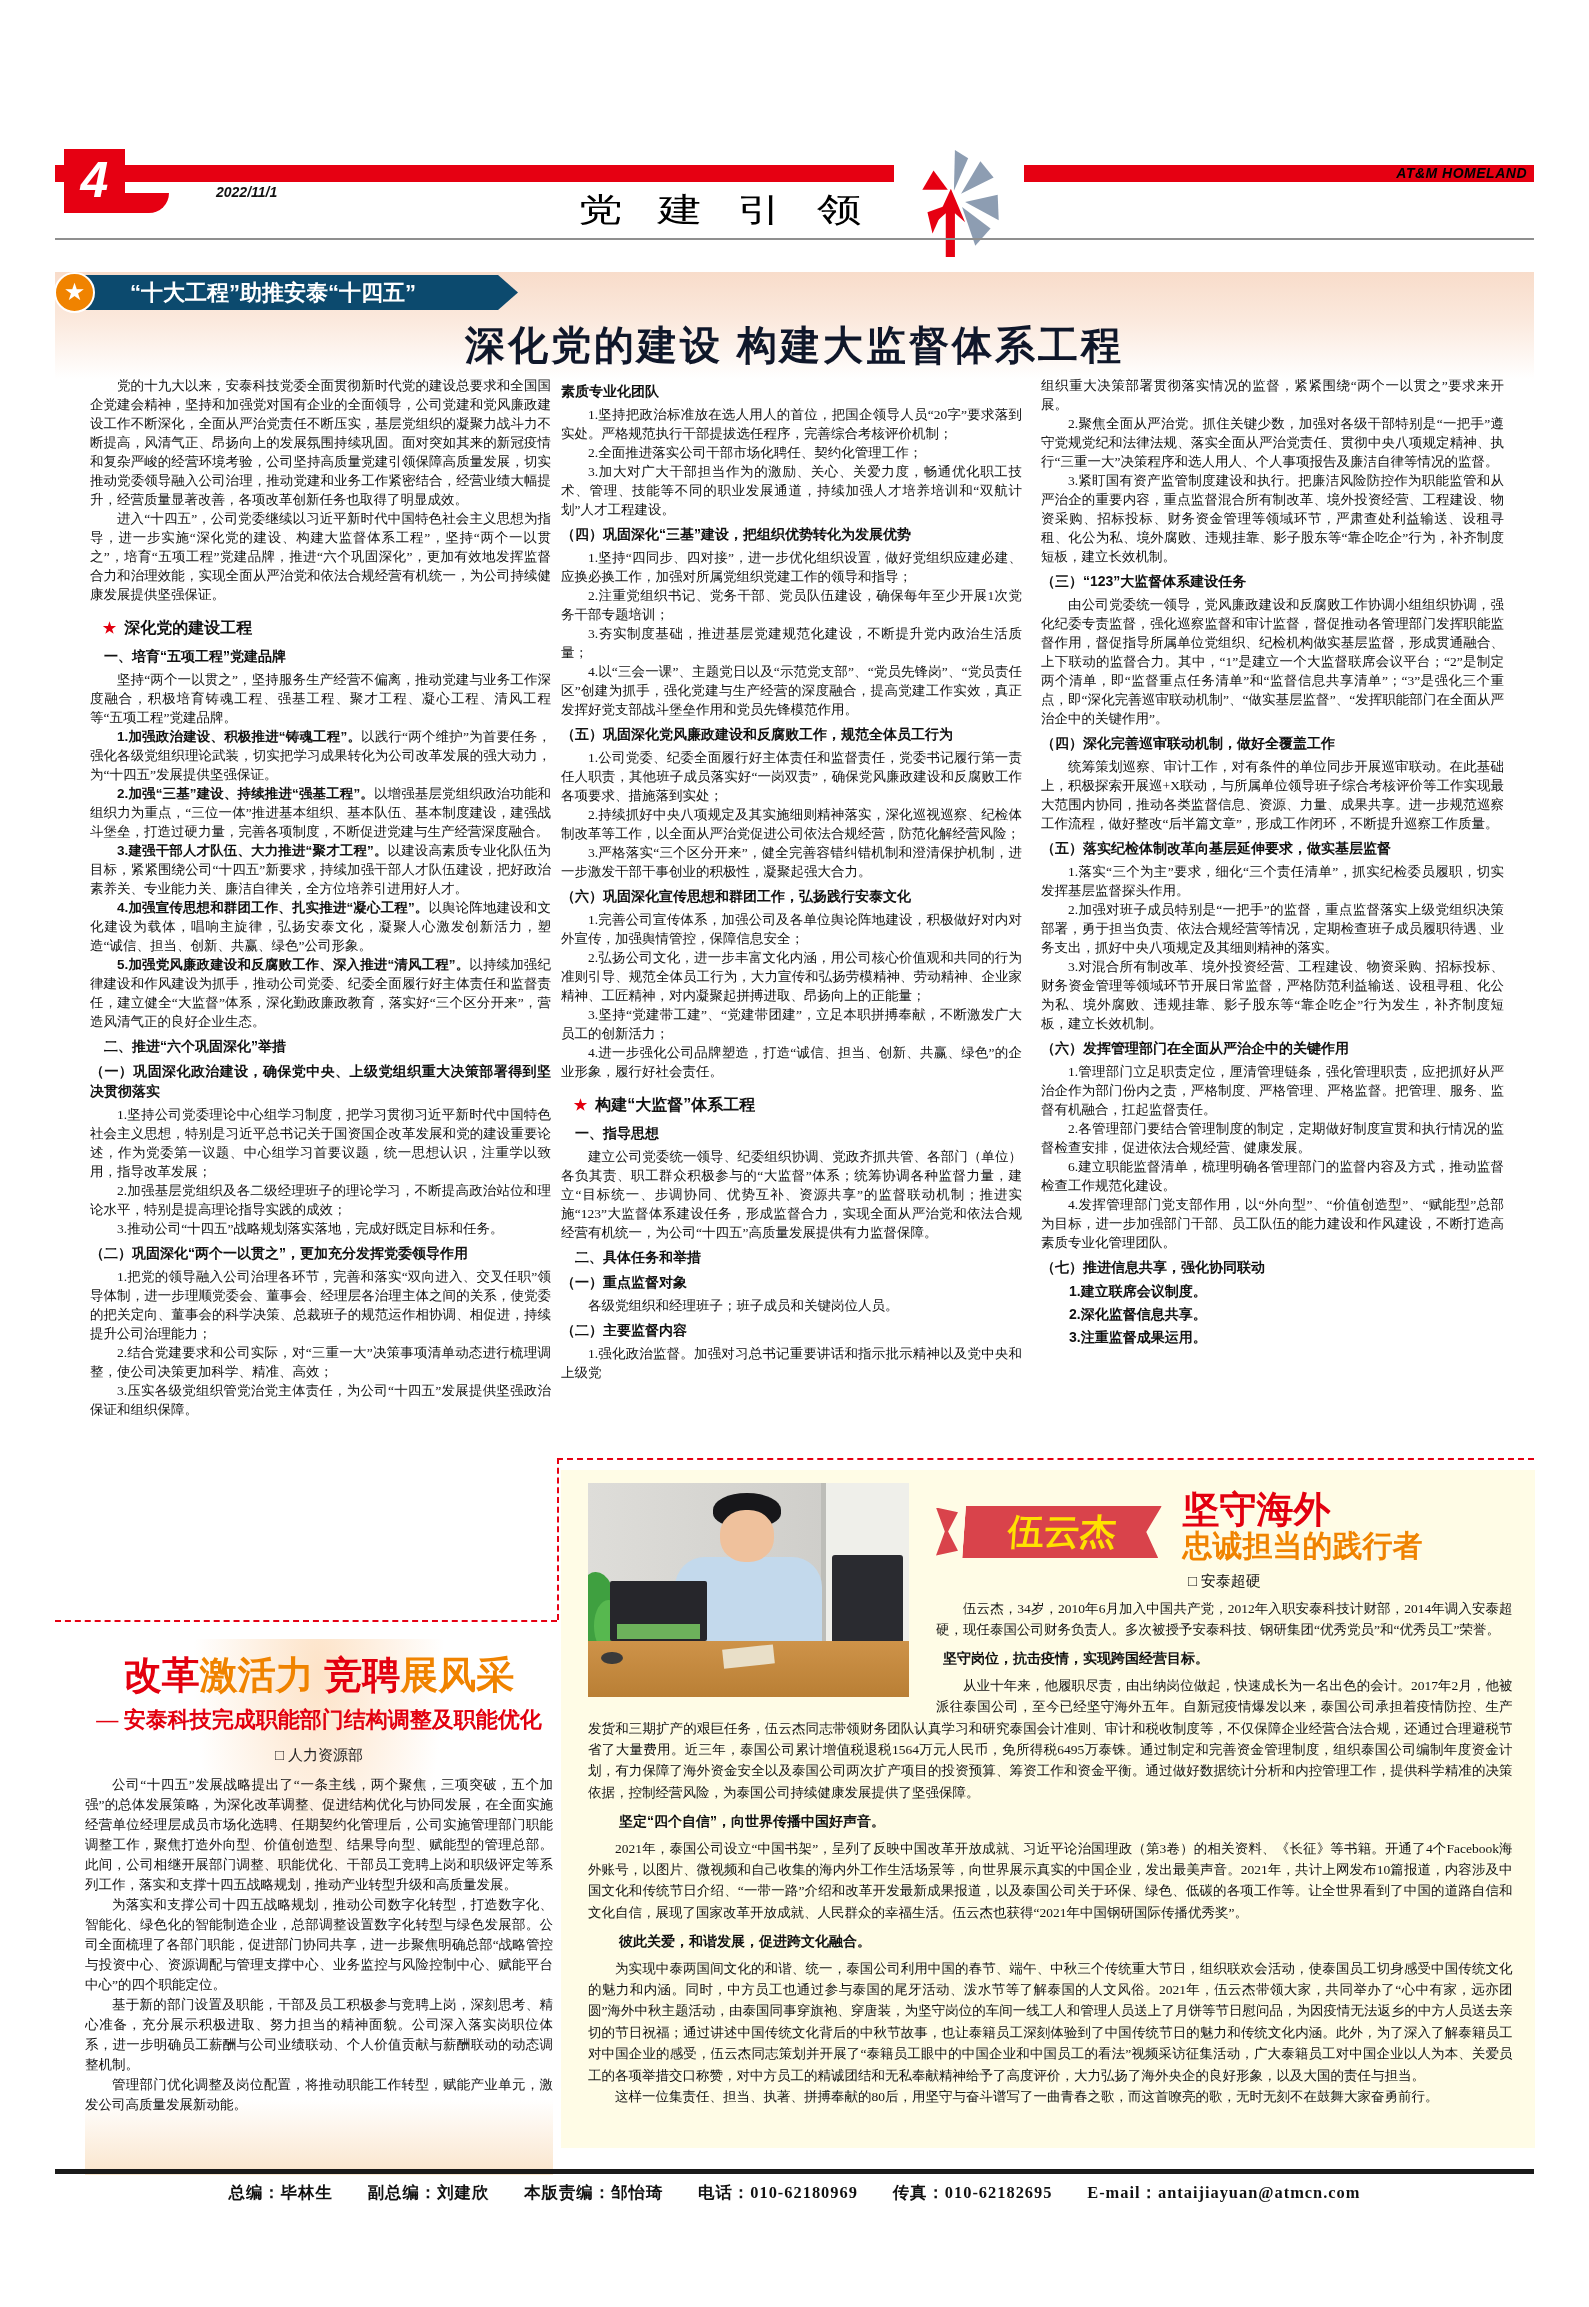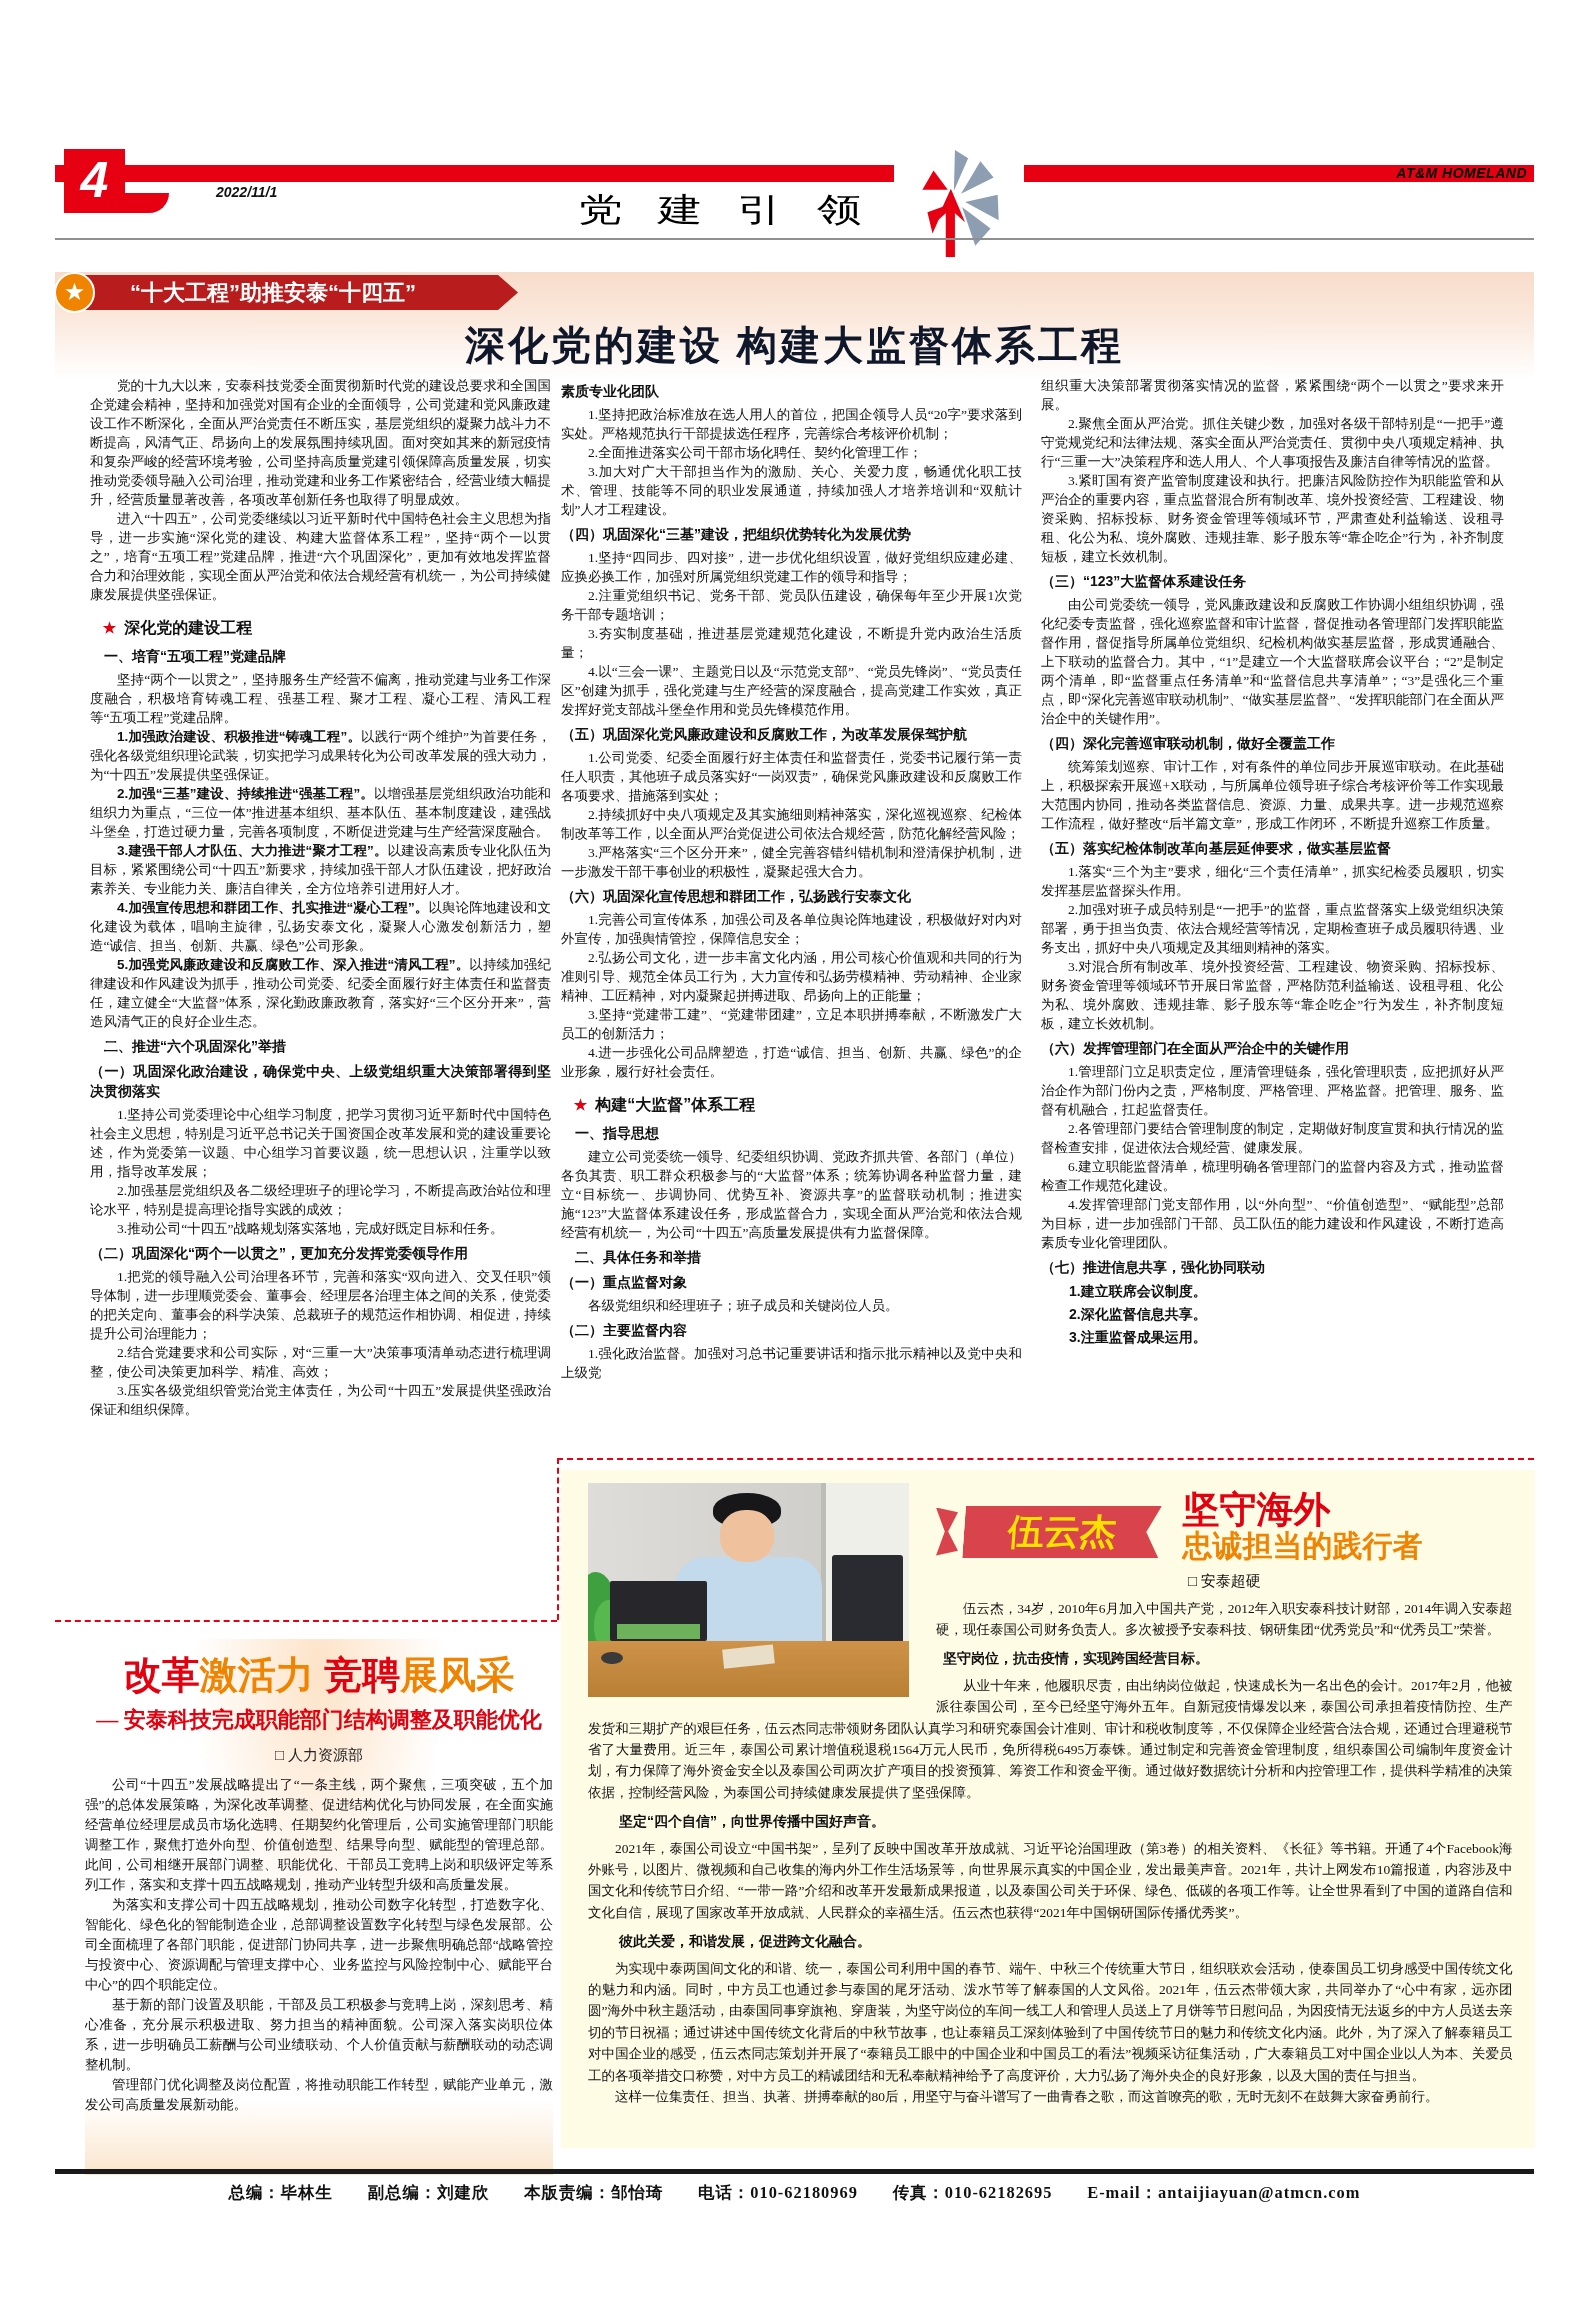--- a/index.html
+++ b/index.html
@@ -16,21 +16,21 @@
            border-radius:0 0 30px 0;}
   .date{position:absolute;left:216px;top:184px;font-family:"Liberation Sans",sans-serif;
         font-weight:bold;font-style:italic;font-size:14px;color:#111;}
   .masthead{position:absolute;left:578px;top:188px;font-size:33px;letter-spacing:26px;color:#000;
         font-family:"Liberation Serif",serif;transform:scaleX(1.35);transform-origin:left center;white-space:nowrap;}
   .logo-box{position:absolute;left:894px;top:148px;width:130px;height:114px;background:#fff;}
   .greyrule{position:absolute;left:55px;top:238px;width:1479px;height:2px;background:#8f8f8f;}
   
   .titleband{position:absolute;left:55px;top:272px;width:1479px;height:107px;
              background:linear-gradient(180deg,#F8DCCA 0%,#FBE9DD 45%,#ffffff 100%);}
-  .banner{position:absolute;left:75px;top:275px;width:443px;height:35px;background:#b91c1c;
+  .banner{position:absolute;left:75px;top:275px;width:443px;height:35px;background:#0c4a6e;
           clip-path:polygon(0 0,95.5% 0,100% 50%,95.5% 100%,0 100%);
           color:#fff;font-family:"Liberation Sans",sans-serif;font-weight:bold;font-size:22px;
           line-height:35px;padding-left:55px;box-sizing:border-box;white-space:nowrap;}
   .banner-star{position:absolute;left:54px;top:272px;width:41px;height:41px;border-radius:50%;
           background:#F08300;border:2.5px solid #fff;box-sizing:border-box;color:#fff;text-align:center;
           line-height:36px;font-size:24px;}
   .main-title{position:absolute;left:55px;top:318px;width:1479px;text-align:center;color:#0f172a;
           font-family:"Liberation Sans",sans-serif;font-weight:bold;font-size:40px;letter-spacing:3px;}
   
   .col{position:absolute;top:376px;width:461px;overflow:hidden;font-size:13.5px;line-height:19px;text-align:justify;}
@@ -154,21 +154,21 @@
   <div id="col2" class="col">
       <p class="li-h3c">素质专业化团队</p>
       <p class="li-p">1.坚持把政治标准放在选人用人的首位，把国企领导人员“20字”要求落到实处。严格规范执行干部提拔选任程序，完善综合考核评价机制；</p>
       <p class="li-p">2.全面推进落实公司干部市场化聘任、契约化管理工作；</p>
       <p class="li-p">3.加大对广大干部担当作为的激励、关心、关爱力度，畅通优化职工技术、管理、技能等不同的职业发展通道，持续加强人才培养培训和“双航计划”人才工程建设。</p>
       <p class="li-h3">（四）巩固深化“三基”建设，把组织优势转化为发展优势</p>
       <p class="li-p">1.坚持“四同步、四对接”，进一步优化组织设置，做好党组织应建必建、应换必换工作，加强对所属党组织党建工作的领导和指导；</p>
       <p class="li-p">2.注重党组织书记、党务干部、党员队伍建设，确保每年至少开展1次党务干部专题培训；</p>
       <p class="li-p">3.夯实制度基础，推进基层党建规范化建设，不断提升党内政治生活质量；</p>
       <p class="li-p">4.以“三会一课”、主题党日以及“示范党支部”、“党员先锋岗”、“党员责任区”创建为抓手，强化党建与生产经营的深度融合，提高党建工作实效，真正发挥好党支部战斗堡垒作用和党员先锋模范作用。</p>
-      <p class="li-h3">（五）巩固深化党风廉政建设和反腐败工作，为改革发展保驾护航</p>
+      <p class="li-h3">（五）巩固深化党风廉政建设和反腐败工作，规范全体员工行为</p>
       <p class="li-p">1.公司党委、纪委全面履行好主体责任和监督责任，党委书记履行第一责任人职责，其他班子成员落实好“一岗双责”，确保党风廉政建设和反腐败工作各项要求、措施落到实处；</p>
       <p class="li-p">2.持续抓好中央八项规定及其实施细则精神落实，深化巡视巡察、纪检体制改革等工作，以全面从严治党促进公司依法合规经营，防范化解经营风险；</p>
       <p class="li-p">3.严格落实“三个区分开来”，健全完善容错纠错机制和澄清保护机制，进一步激发干部干事创业的积极性，凝聚起强大合力。</p>
       <p class="li-h3">（六）巩固深化宣传思想和群团工作，弘扬践行安泰文化</p>
       <p class="li-p">1.完善公司宣传体系，加强公司及各单位舆论阵地建设，积极做好对内对外宣传，加强舆情管控，保障信息安全；</p>
       <p class="li-p">2.弘扬公司文化，进一步丰富文化内涵，用公司核心价值观和共同的行为准则引导、规范全体员工行为，大力宣传和弘扬劳模精神、劳动精神、企业家精神、工匠精神，对内凝聚起拼搏进取、昂扬向上的正能量；</p>
       <p class="li-p">3.坚持“党建带工建”、“党建带团建”，立足本职拼搏奉献，不断激发广大员工的创新活力；</p>
       <p class="li-p">4.进一步强化公司品牌塑造，打造“诚信、担当、创新、共赢、绿色”的企业形象，履行好社会责任。</p>
       <p class="li-star"><span class="star">★</span>构建“大监督”体系工程</p>
       <p class="li-h2">一、指导思想</p>

